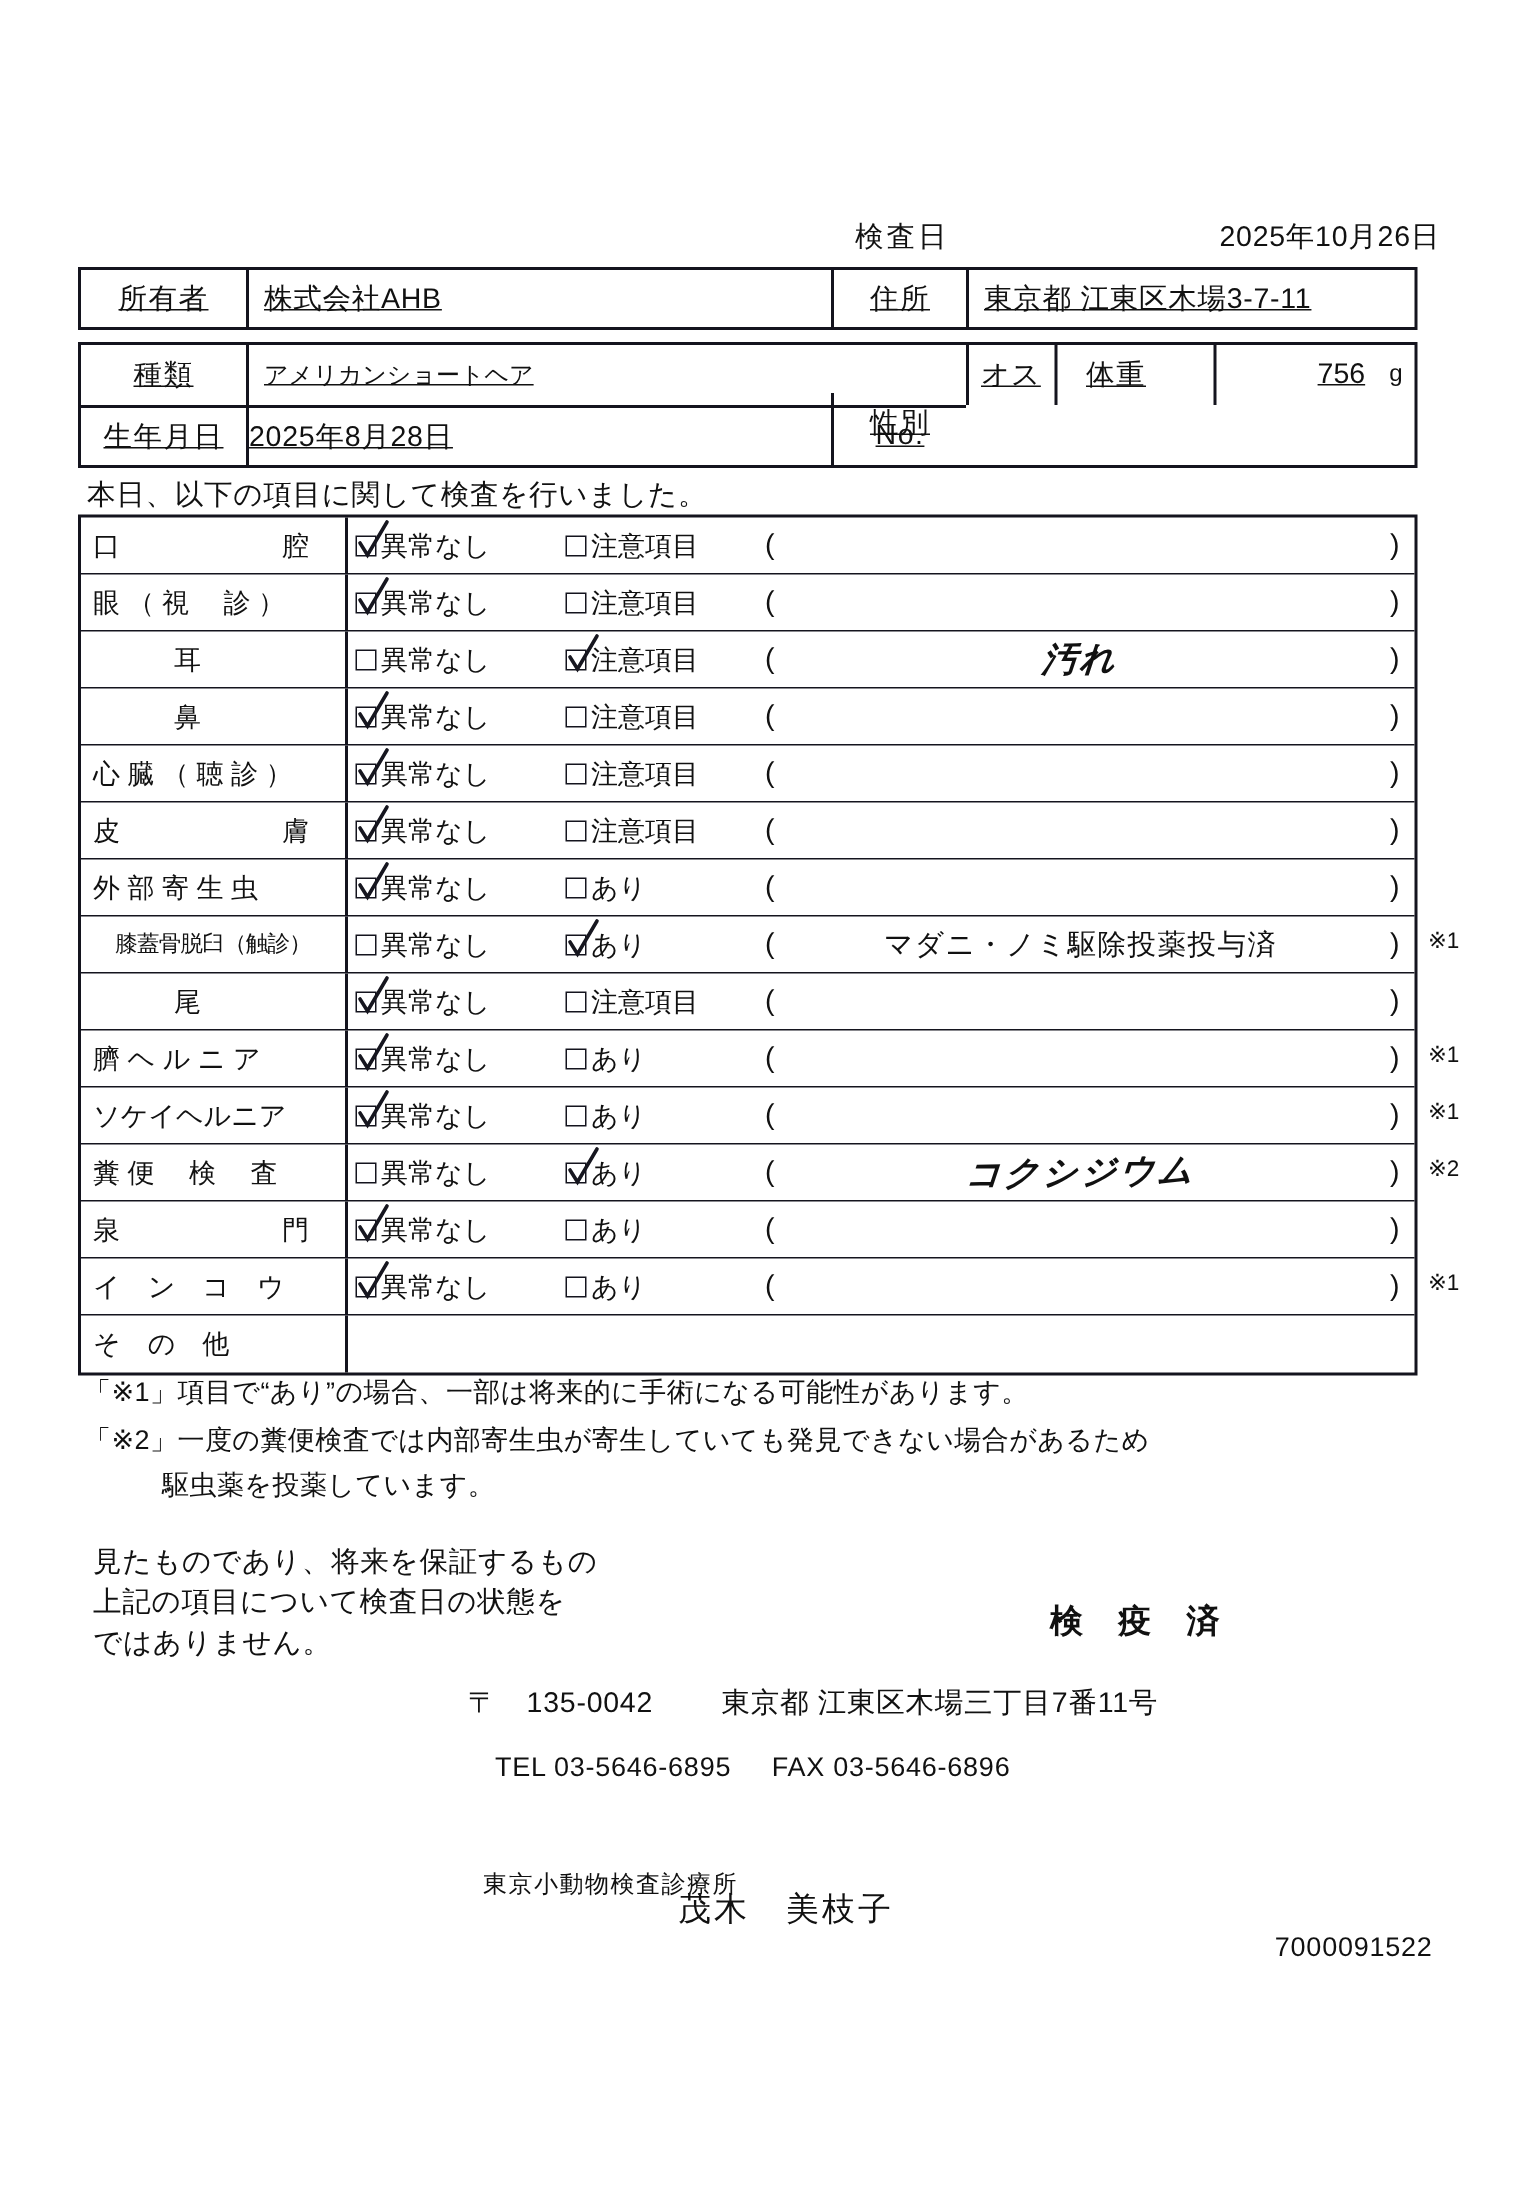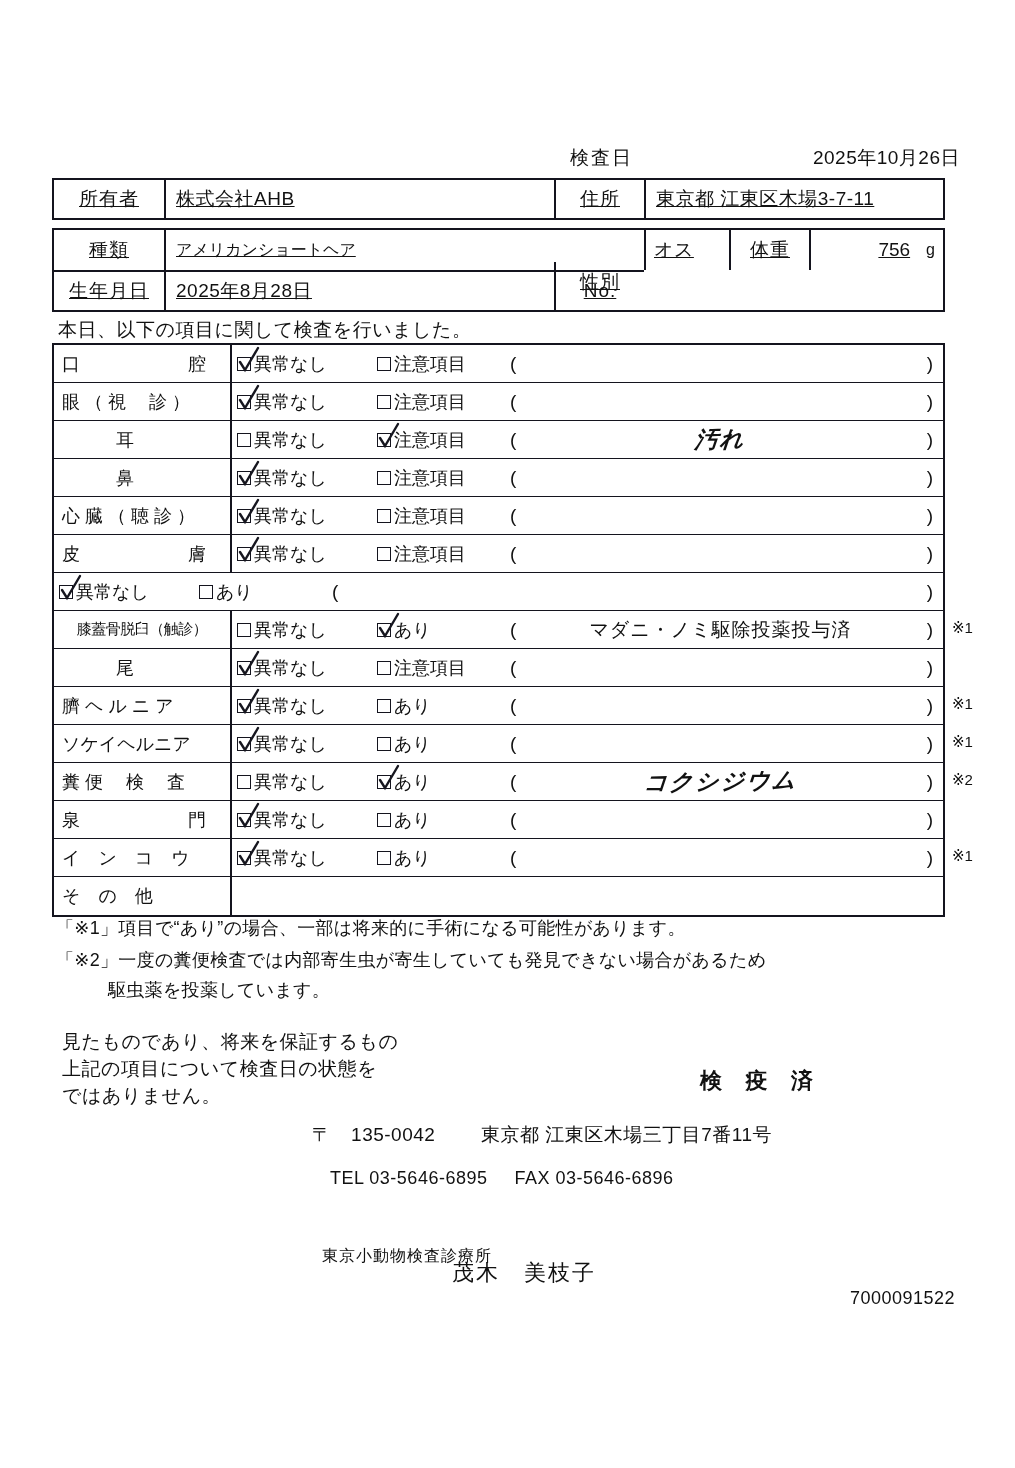--- a/index.html
+++ b/index.html
@@ -145,28 +145,28 @@
     <div class="cell bl val" style="left:110px;top:0;width:390px;height:38px;padding-left:10px;">株式会社AHB</div>
     <div class="cell center bl lbl" style="left:500px;top:0;width:90px;height:38px;">住所</div>
     <div class="cell bl val" style="left:590px;top:0;width:299px;height:38px;padding-left:10px;">東京都 江東区木場3-7-11</div>
   </div>
 
   <div class="tbl" id="pet-table">
     <div class="cell center lbl" style="left:0;top:0;width:110px;height:40px;">種類</div>
     <div class="cell bl small-kana" style="left:110px;top:0;width:390px;height:40px;padding-left:10px;">アメリカンショートヘア</div>
     <div class="cell center bl lbl" style="left:500px;top:0;width:90px;height:40px;margin-top:32px;">性別</div>
     <div class="cell bl val" style="left:590px;top:0;width:85px;height:40px;padding-left:8px;">オス</div>
-    <div class="cell center bl lbl" style="left:675px;top:0;width:80px;height:40px;">体重</div>
+    <div class="cell center bl lbl" style="left:649px;top:0;width:80px;height:40px;">体重</div>
     <div class="cell right bl" style="left:755px;top:0;width:134px;height:40px;padding-right:8px;">
       <span>756</span>
       <span style="display:inline-block;width:16px;"></span>
       <span style="font-size:16px;">g</span>
     </div>
     <div class="cell center bt lbl" style="left:0;top:40px;width:110px;height:40px;">生年月日</div>
-    <div class="cell bl bt val" style="left:110px;top:40px;width:390px;height:40px;padding-left:10px;">2025年8月28日</div>
+    <div class="cell bl bt val" style="left:110px;top:40px;width:390px;height:40px;padding-left:0;">2025年8月28日</div>
     <div class="cell center bl bt lbl" style="left:500px;top:40px;width:90px;height:40px;">No.</div>
   </div>
 
   <div class="lead">本日、以下の項目に関して検査を行いました。</div>
 
   <div id="checklist">
       <div class="crow">
         <div class="c-label">口　　　　　　腔</div>
         <div class="c-opts">
           <div class="opt o1">
@@ -280,20 +280,21 @@
           <div class="opt o2">
             <span class="box"></span>
             <span>注意項目</span>
           </div>
           <span class="paren-l">(</span>
           <span class="paren-r">)</span>
           <div class="note-txt"></div>
         </div>
       </div>
       <div class="crow">
+        <div class="c-label">外 部 寄 生 虫</div>
         <div class="c-opts">
           <div class="opt o1">
             <span class="box">
               <svg class="tick" viewBox="0 0 26 30">
                 <path d="M4 17 L9 25 L22 3"></path>
               </svg>
             </span>
             <span>異常なし</span>
           </div>
           <div class="opt o2">

